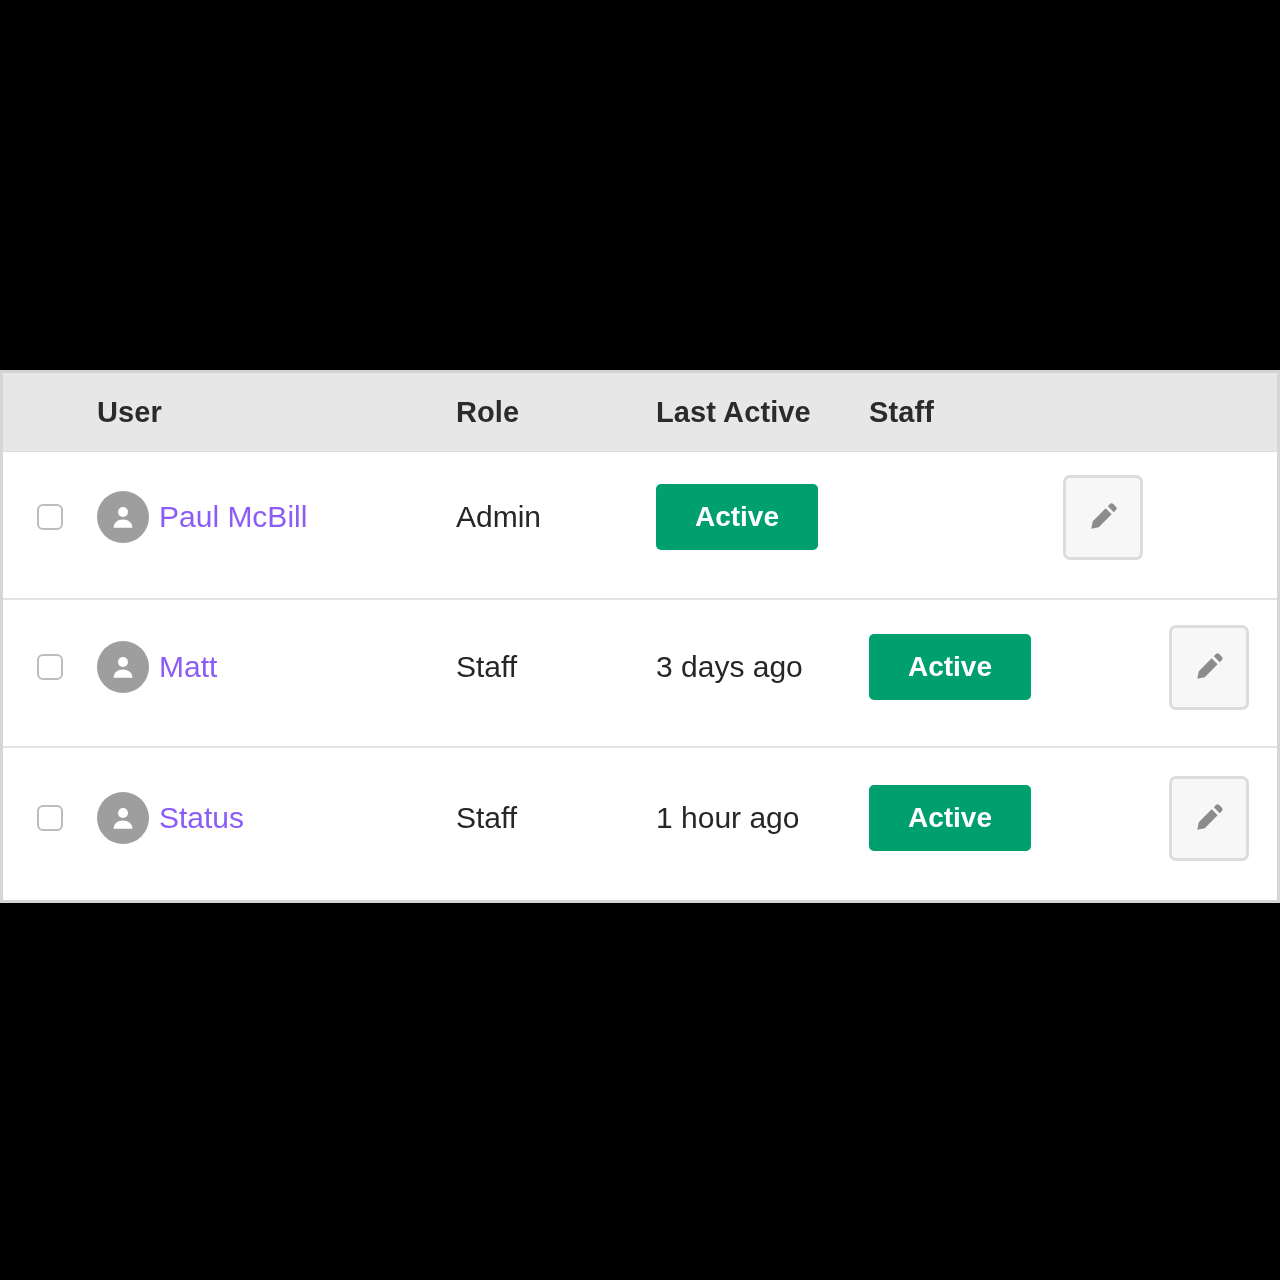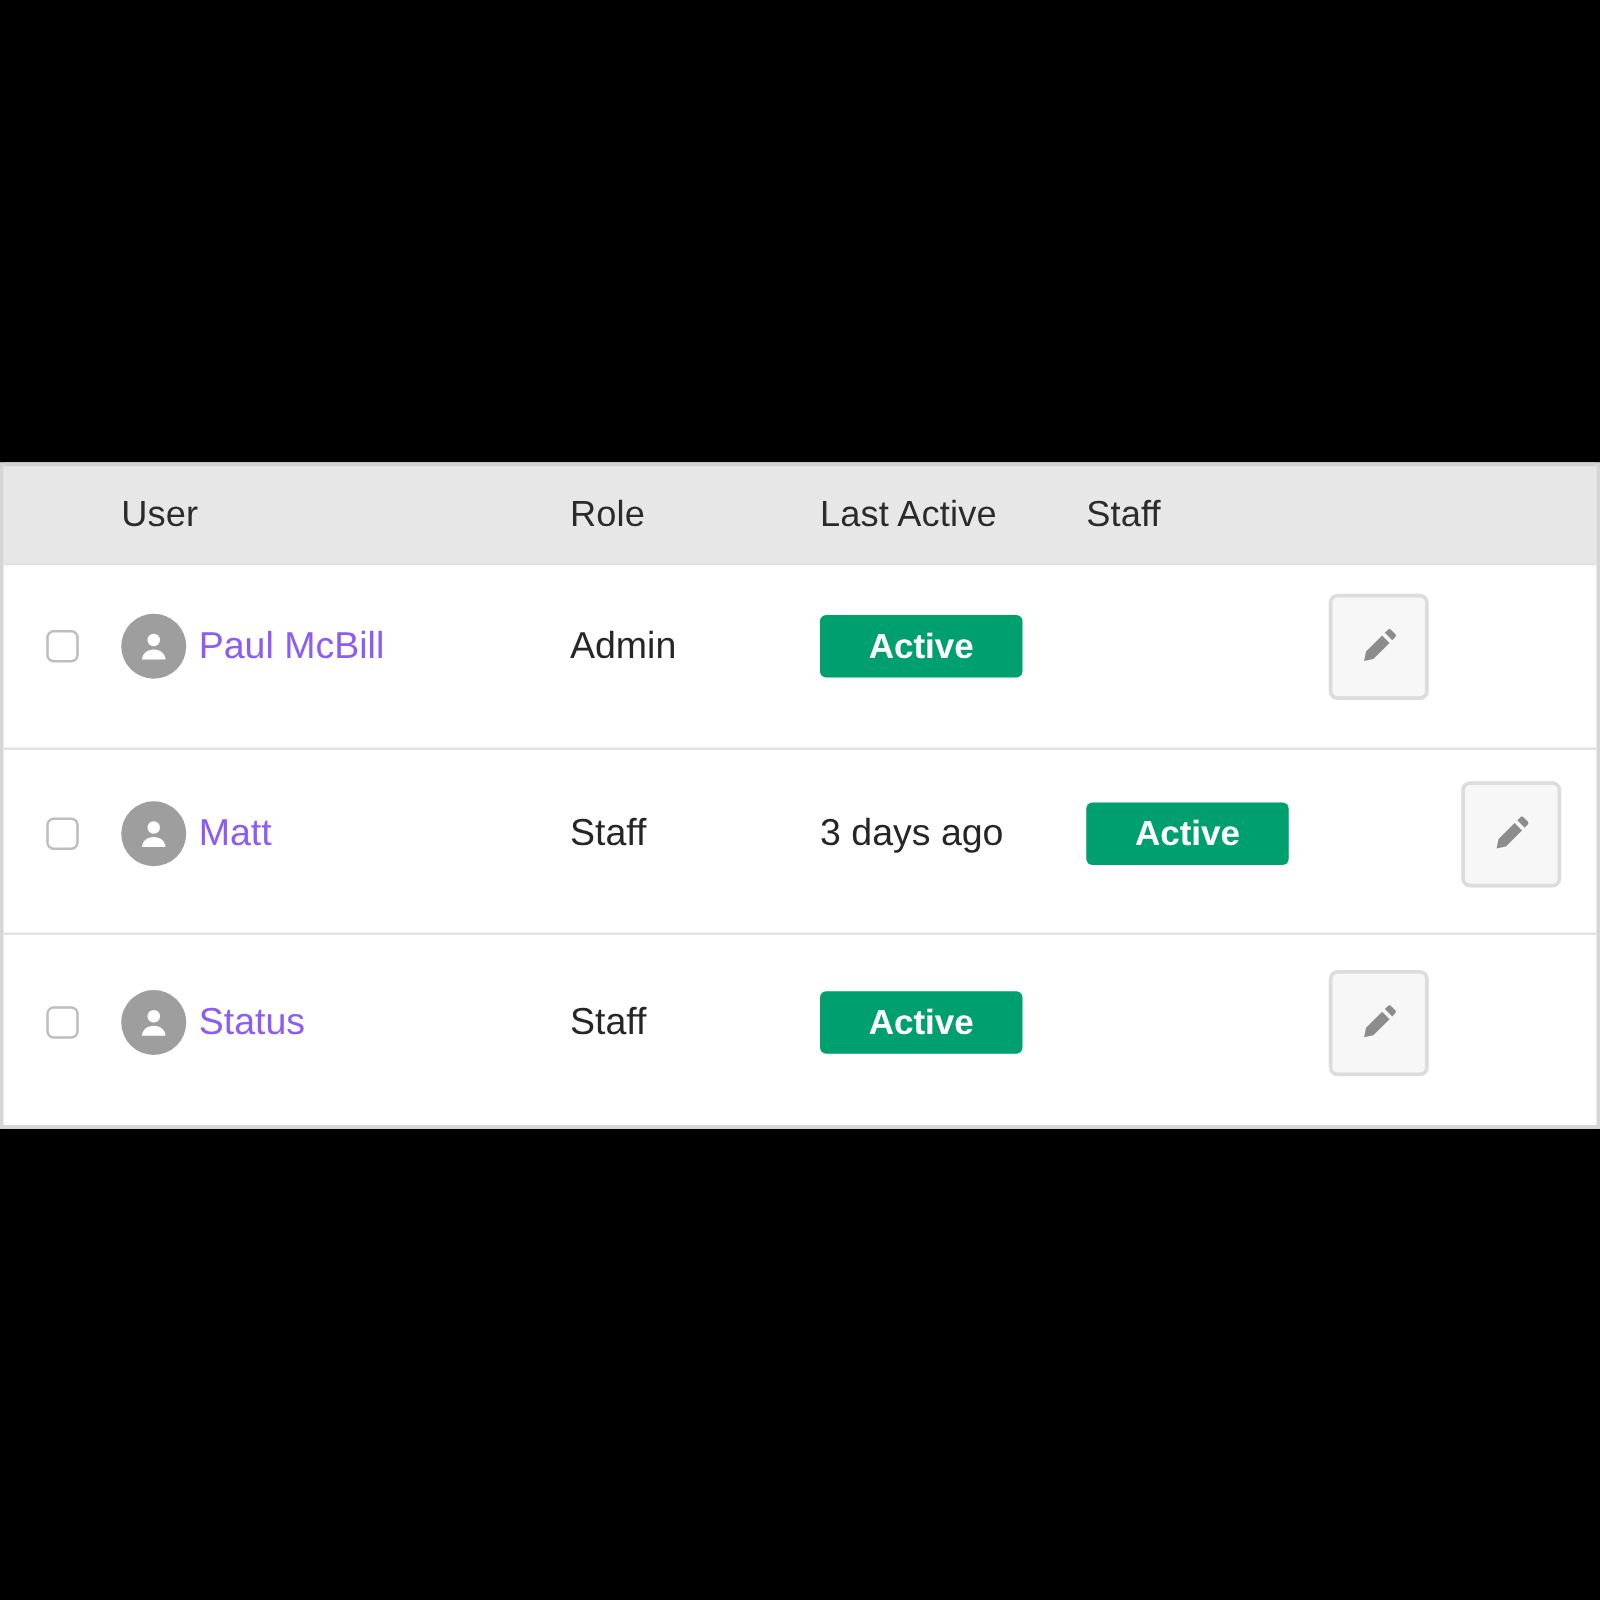--- a/index.html
+++ b/index.html
@@ -37,20 +37,21 @@
 
   
   .thead {
     display: flex;
     align-items: center;
     height: 82px;
     background: #e7e7e7;
     border-top: 3px solid #d2d2d2;
     border-bottom: 1px solid #dddddd;
     box-sizing: border-box;
+    font-weight: bold;
   }
   .th {
     font-size: 29px;
     color: #2b2b2b;
     letter-spacing: 0.1px;
     white-space: nowrap;
   }
 
   
   .trow {
@@ -113,21 +114,21 @@
     color: #262626;
     white-space: nowrap;
   }
 
   
   .status-btn {
     display: inline-flex;
     align-items: center;
     justify-content: center;
     width: 162px;
-    height: 50px;
+    height: 66px;
     border-radius: 5px;
     background: #00a06e;
     color: #ffffff;
     font-size: 28px;
     font-weight: bold;
     border: none;
     box-sizing: border-box;
     padding: 0;
   }
 
@@ -242,20 +243,23 @@
           <svg width="30" height="30" viewBox="0 0 24 24" aria-hidden="true">
             <circle cx="12" cy="8" r="4" fill="#ffffff"></circle>
             <path d="M4.5 20.5c0-4 3.4-6.5 7.5-6.5s7.5 2.5 7.5 6.5z" fill="#ffffff"></path>
           </svg>
         </div>
         <span class="user-name nudge-up2">Status</span>
       </div>
       <div class="col-role">
         <span class="cell-text nudge-up2">Staff</span>
       </div>
+      <div class="col-last">
+        <span class="cell-text nudge-up2">1 hour ago</span>
+      </div>
       <div class="col-status">
         <button class="status-btn nudge-up2">Active</button>
       </div>
       <div class="col-action">
         <button class="edit-btn nudge-up2">
           <svg width="34" height="34" viewBox="0 0 24 24" aria-hidden="true">
             <path d="M16.9 2.9a1.6 1.6 0 0 1 2.3 0l1.9 1.9a1.6 1.6 0 0 1 0 2.3l-1.5 1.5-4.2-4.2zM13.9 5.9l4.2 4.2-9.1 9.1-5.3 1.1 1.1-5.3z" fill="#8c8c8c"></path>
           </svg>
         </button>
       </div>

